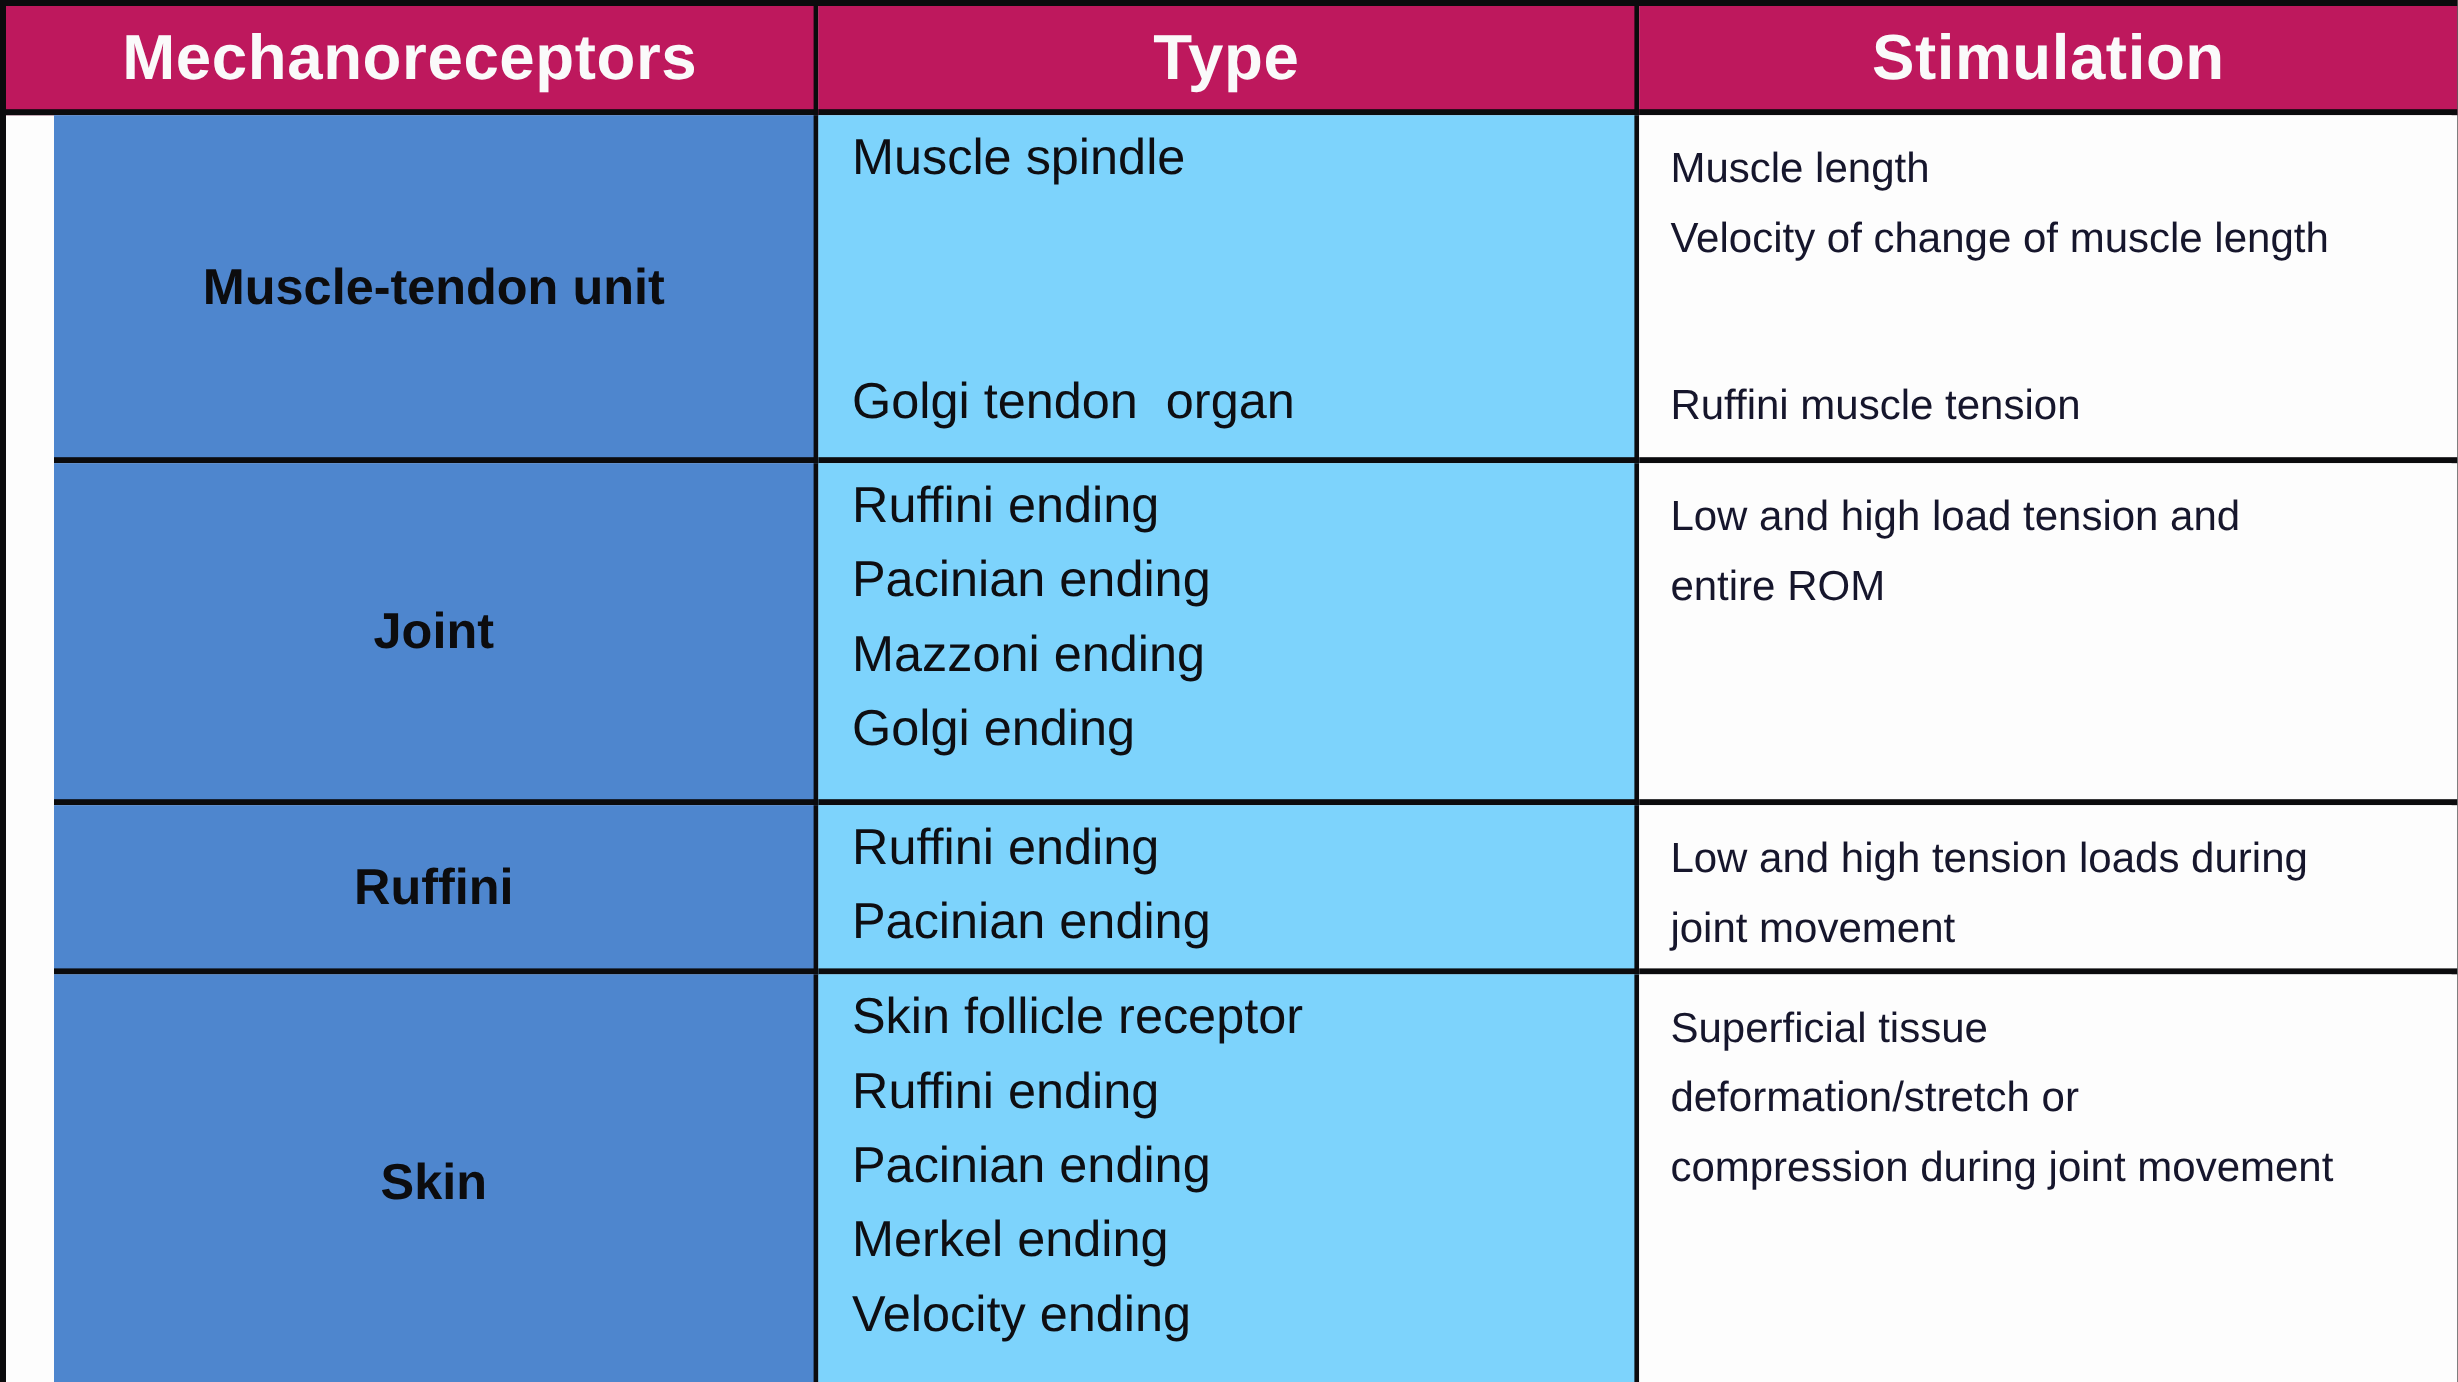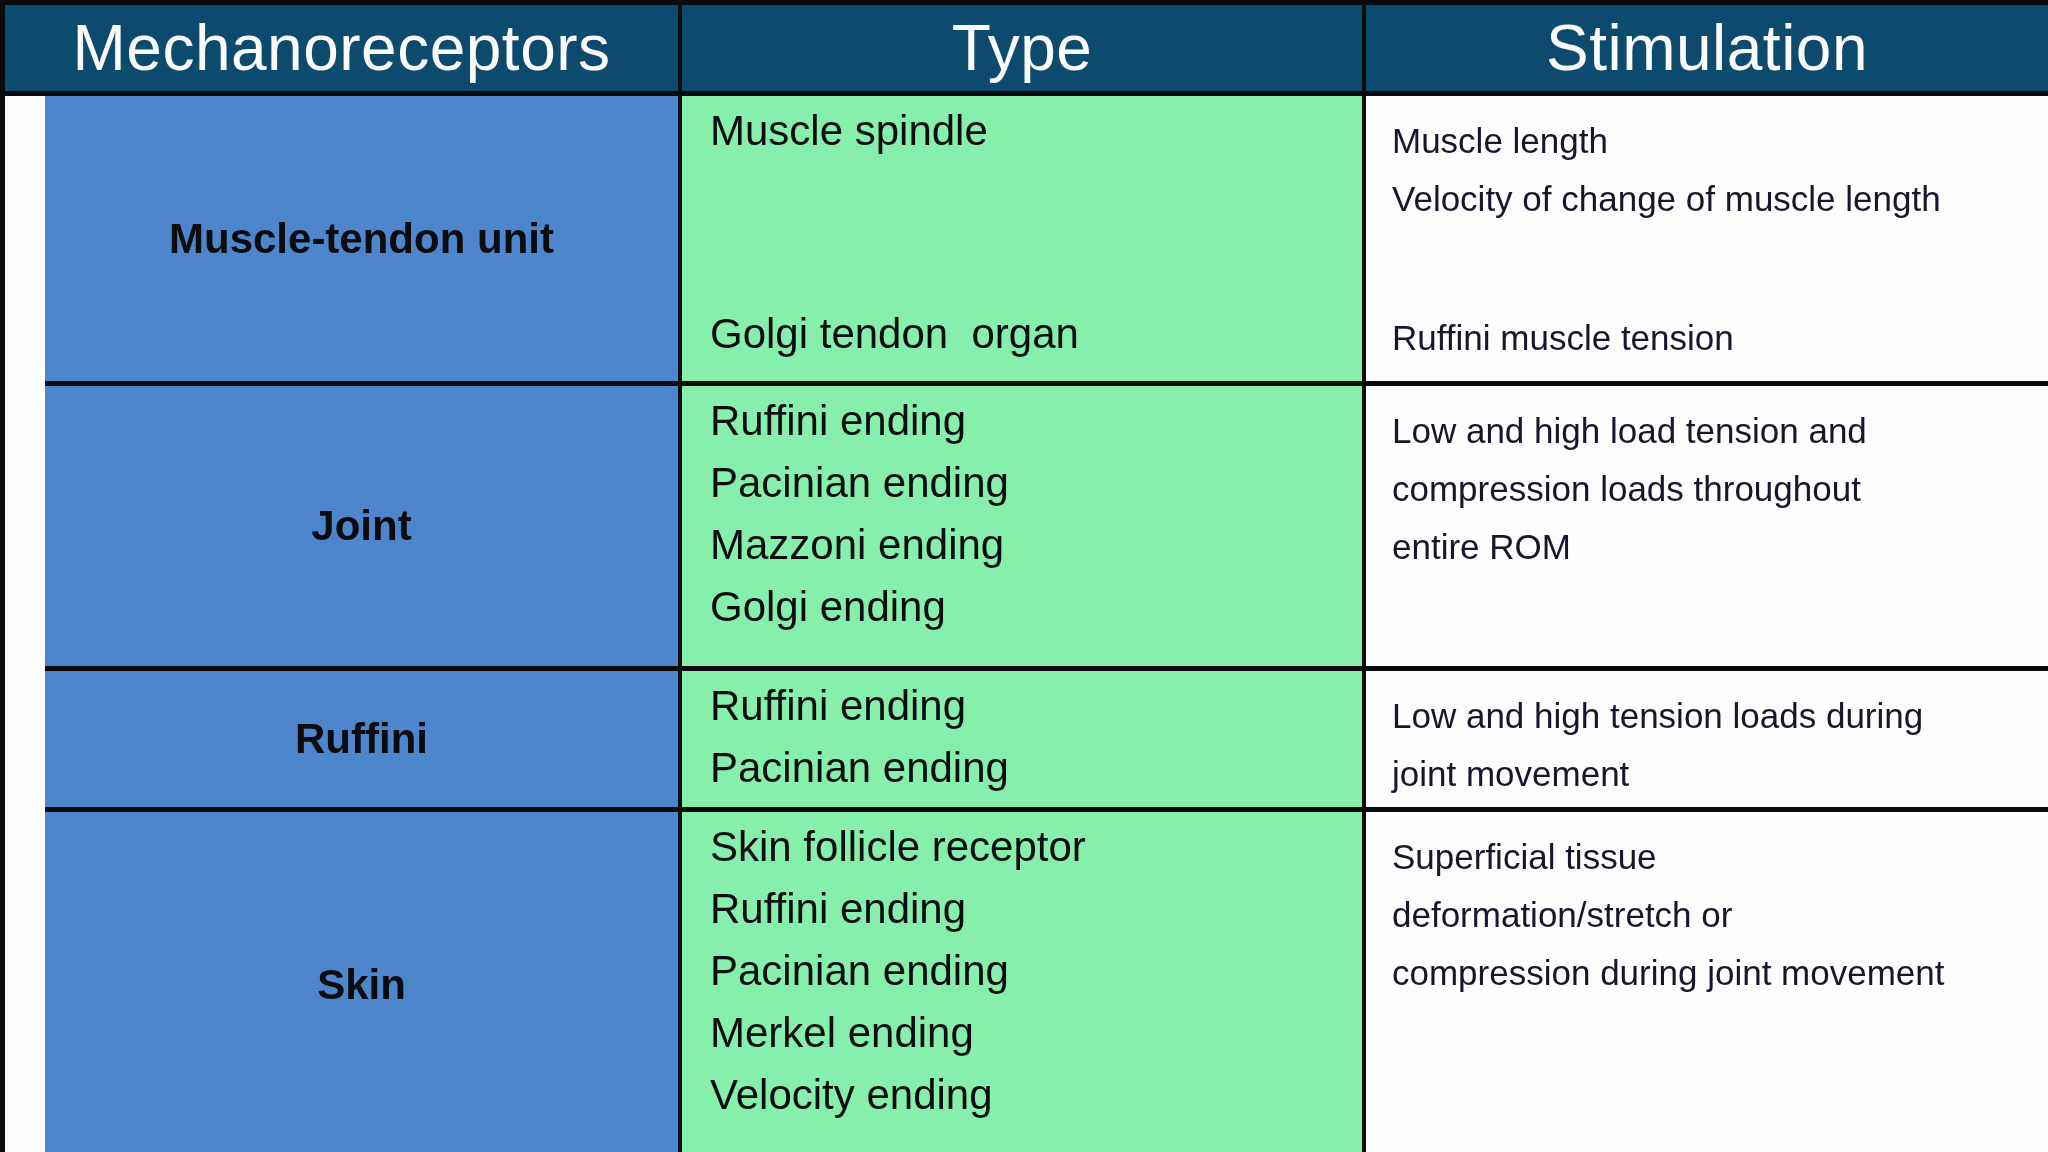--- a/index.html
+++ b/index.html
@@ -29,46 +29,46 @@
   .cell {
     box-sizing: border-box;
     border-bottom: 5px solid #0b0b0d;
     overflow: hidden;
   }
   .cell.c1, .cell.c2 { border-right: 4px solid #0b0b0d; }
   .cell.c4row { border-bottom: none; }
 
   
   .hcell {
-    background: #0c4a6e;
+    background: #be185d;
     color: #fafafa;
     display: flex;
     align-items: center;
     justify-content: center;
-    font-size: 64px;
-    font-weight: normal;
+    font-size: 53px;
+    font-weight: bold;
     letter-spacing: 0.5px;
   }
 
   
   .rcell {
     background: #4e86ce;
     color: #0c0c0e;
     display: flex;
     align-items: center;
     justify-content: center;
     font-size: 42px;
     font-weight: bold;
     text-align: center;
     margin-left: 40px;
   }
 
   
   .tcell {
-    background: #86efac;
+    background: #7dd3fc;
     color: #0e0e12;
     font-size: 42px;
     padding: 4px 10px 10px 28px;
     display: flex;
     flex-direction: column;
   }
   .tcell .line { line-height: 62px; white-space: pre-wrap; }
 
   
   .scell {
@@ -116,21 +116,20 @@
 
     <div class="cell c1 rcell">Joint</div>
     <div class="cell c2 tcell">
       <div class="line">Ruffini ending</div>
       <div class="line">Pacinian ending</div>
       <div class="line">Mazzoni ending</div>
       <div class="line">Golgi ending</div>
     </div>
     <div class="cell c3 scell">
       <div class="line">Low and high load tension and</div>
-      <div class="line">compression loads throughout</div>
       <div class="line">entire ROM</div>
     </div>
 
     <div class="cell c1 rcell">Ruffini</div>
     <div class="cell c2 tcell">
       <div class="line">Ruffini ending</div>
       <div class="line">Pacinian ending</div>
     </div>
     <div class="cell c3 scell">
       <div class="line">Low and high tension loads during</div>

